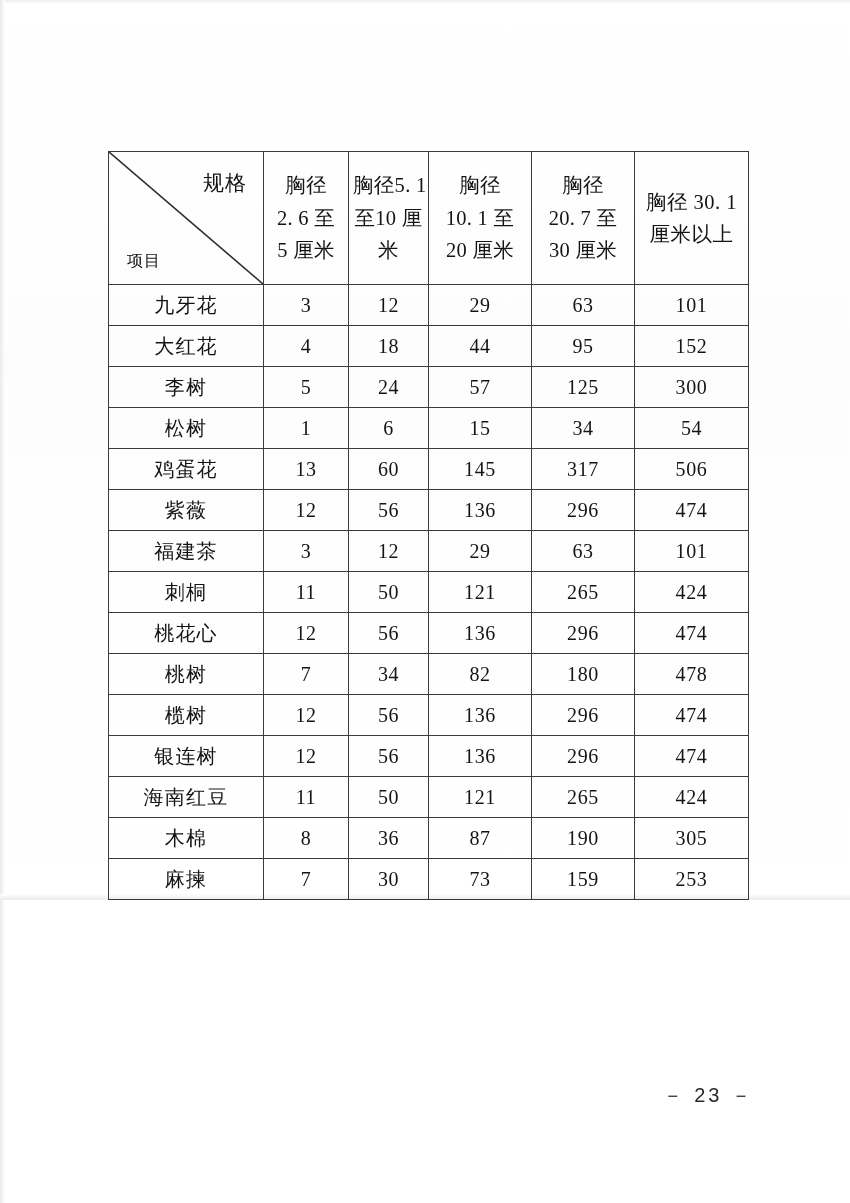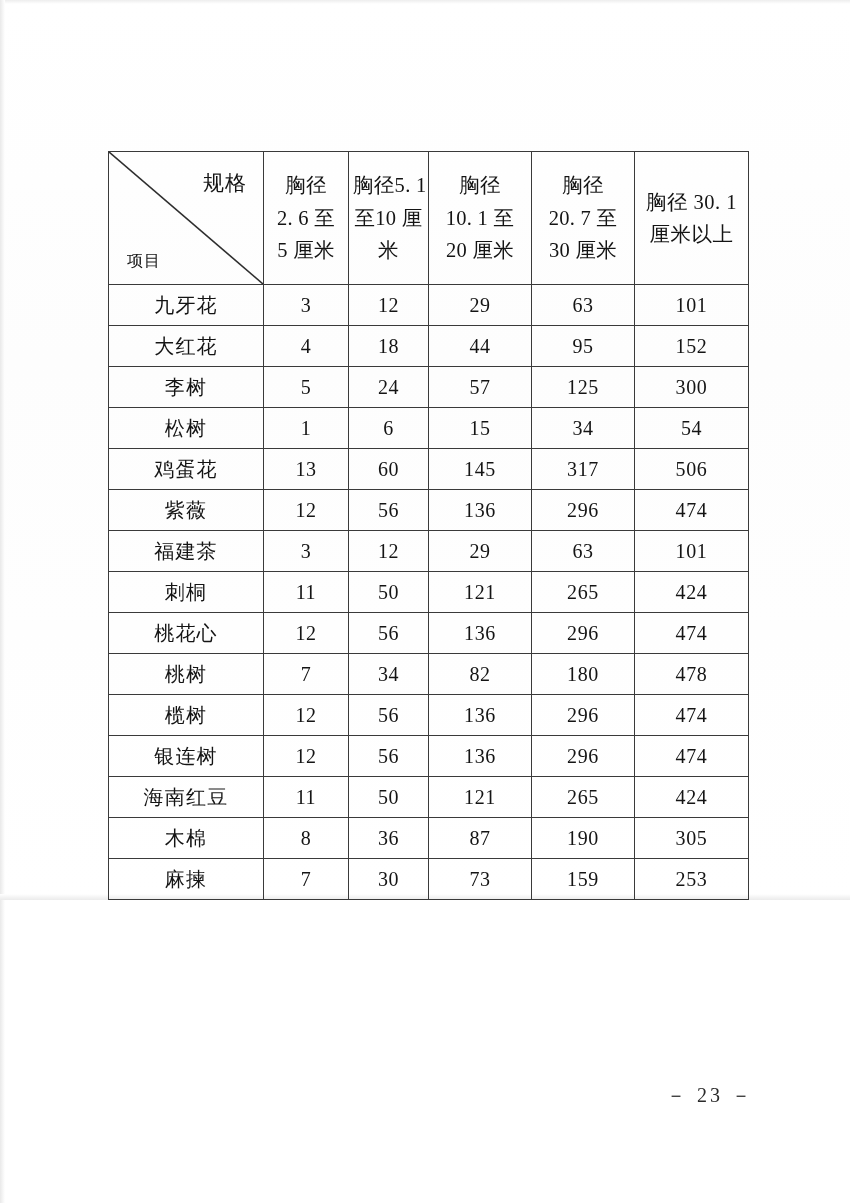--- a/index.html
+++ b/index.html
@@ -146,21 +146,21 @@
   }
 
   
   .page-number {
     position: absolute;
     right: 96px;
     top: 1082px;
     font-size: 20px;
     letter-spacing: 3px;
     color: #2a2a2a;
-    font-family: Liberation Serif, serif;
+    font-family: Liberation Sans, sans-serif;
     margin-left: 48px;
   }
 </style>
 </head>
 <body>
 
 <div class="page">
   <div class="scan-edge-top"></div>
   <div class="scan-edge-left"></div>
   <div class="scan-edge-bottom"></div>

